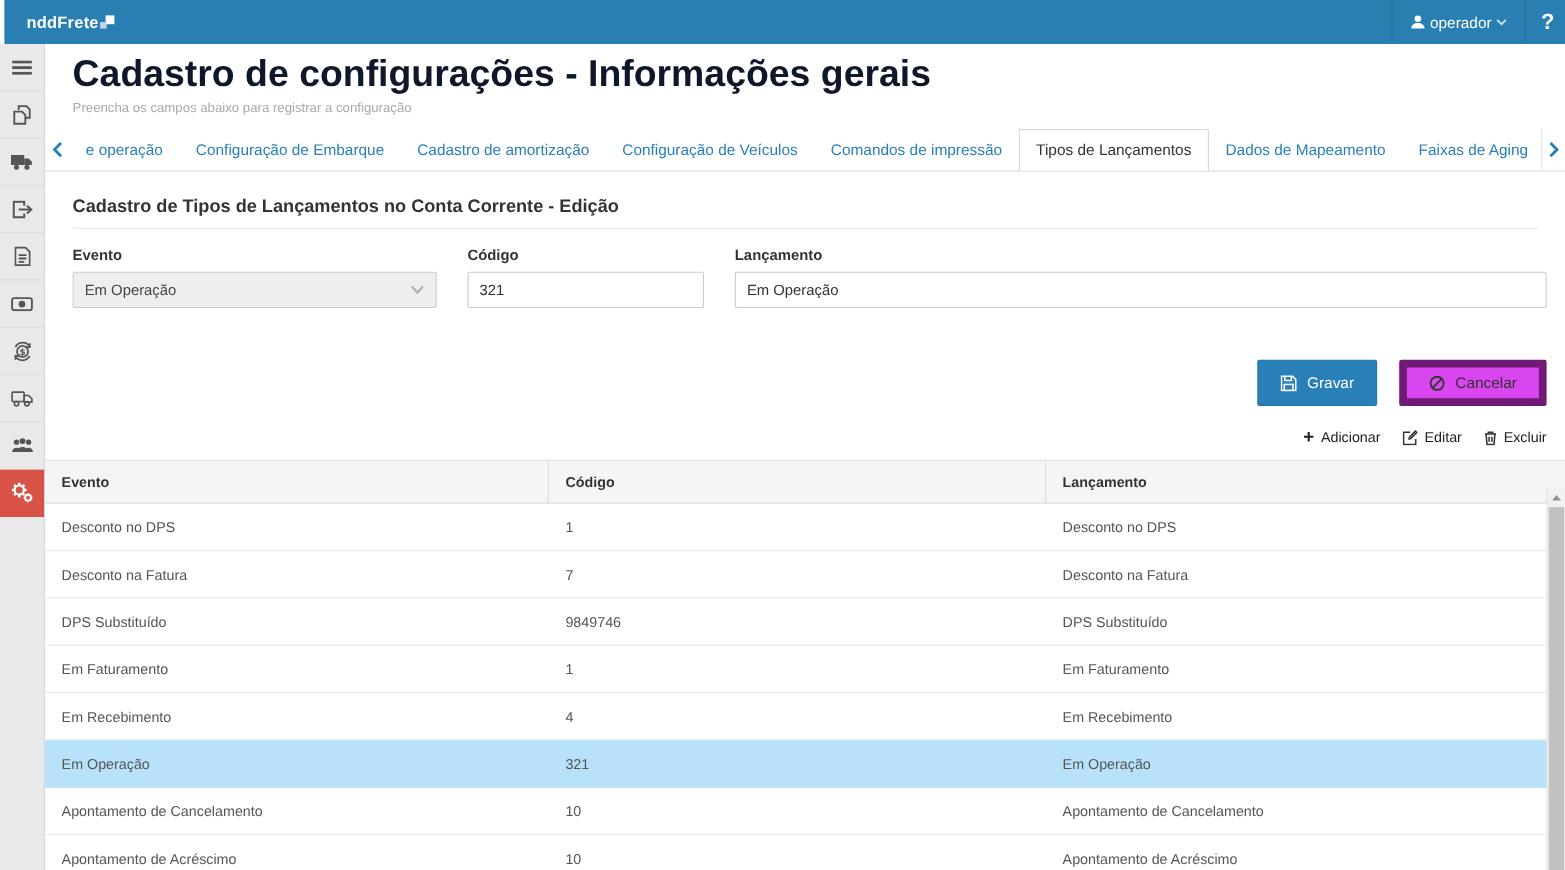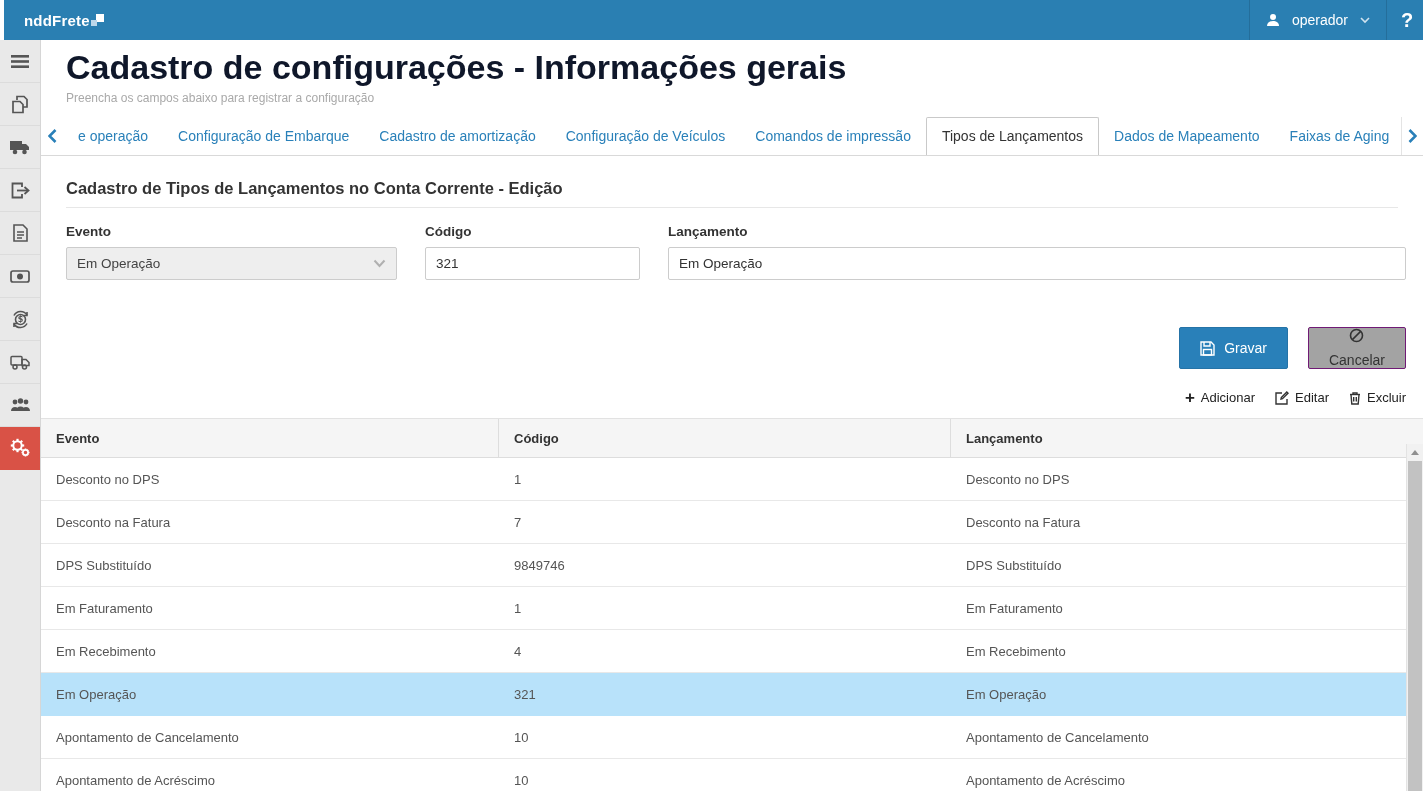--- a/index.html
+++ b/index.html
@@ -9,21 +9,21 @@
   
   .topbar { position:absolute; left:4px; top:0; width:1423px; height:40px;
             background:#2a7fb2; display:flex; justify-content:space-between; z-index:10; }
   .logo { display:flex; align-items:center; padding-left:20px; cursor:pointer; }
   .logo-text { color:#fff; font-size:15px; font-weight:bold; letter-spacing:.2px; }
   .logo-mark { position:relative; width:13px; height:15px; margin-left:1px; }
   .logo-mark i { position:absolute; display:block; }
   .logo-mark .sq1 { width:8px; height:8px; background:#fff; right:0; top:1px; }
   .logo-mark .sq2 { width:6px; height:6px; background:#bcd7ea; left:0; top:7px; }
   .topbar-right { display:flex; align-items:stretch; }
-  .user-menu { display:flex; align-items:center; gap:12px; padding:0 16px;
+  .user-menu { display:flex; align-items:center; gap:4px; padding:0 16px;
                border-left:1px solid rgba(0,0,0,.13); color:#fff; font-size:14px; cursor:pointer; }
   .help-btn { width:41px; display:flex; align-items:center; justify-content:center;
               border-left:1px solid rgba(0,0,0,.13); color:#fff; font-size:20px;
               font-weight:bold; cursor:pointer; }
 
   
   .sidebar { position:absolute; left:0; top:40px; bottom:0; width:41px;
              background:#e9e9e9; border-right:1px solid #d6d6d6; }
   .side-item { height:43px; display:flex; align-items:center; justify-content:center;
                border-bottom:1px solid #dcdcdc; color:#555; cursor:pointer; }
@@ -57,21 +57,21 @@
              font-size:13.5px; color:#333; padding:0 10px;
              font-family:"Liberation Sans","DejaVu Sans",sans-serif; }
   .select { background:#eee; display:flex; align-items:center; justify-content:space-between;
             color:#444; cursor:default; }
 
   
   .btn-row { display:flex; justify-content:flex-end; gap:20px; margin:47px 17px 0 0; }
   .btn { height:42px; display:inline-flex; align-items:center; gap:9px; font-size:14px;
          padding:0 20px; border-radius:2px; cursor:pointer; }
   .btn-primary { background:#2980b9; border:1px solid #2573a7; color:#fff; }
-  .btn-default { background:#a3a3a3; border:1px solid #701a75; color:#333;flex-direction:column; }
+  .btn-default { background:#d946ef; border:7px solid #701a75; color:#333; }
 
   .action-row { display:flex; justify-content:flex-end; gap:20px; align-items:center;
                 margin:21px 17px 0 0; font-size:13px; color:#222; }
   .action { display:inline-flex; align-items:center; gap:6px; cursor:pointer; }
   .action .plus { font-size:17px; font-weight:bold; line-height:13px; }
 
   
   .grid { margin-top:13px; }
   .thead { display:flex; height:40px; background:#f5f5f5; border-top:1px solid #e2e2e2;
            border-bottom:1px solid #ddd; font-size:13px; font-weight:bold; color:#333; }

